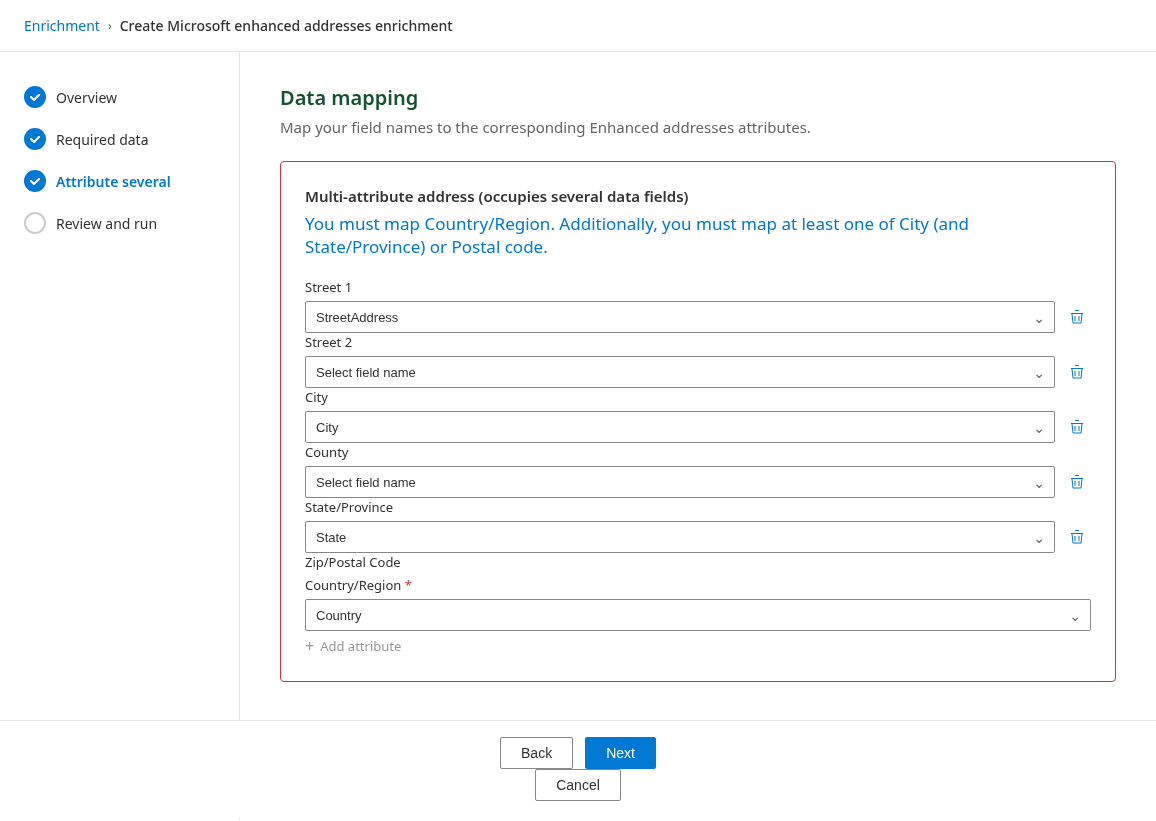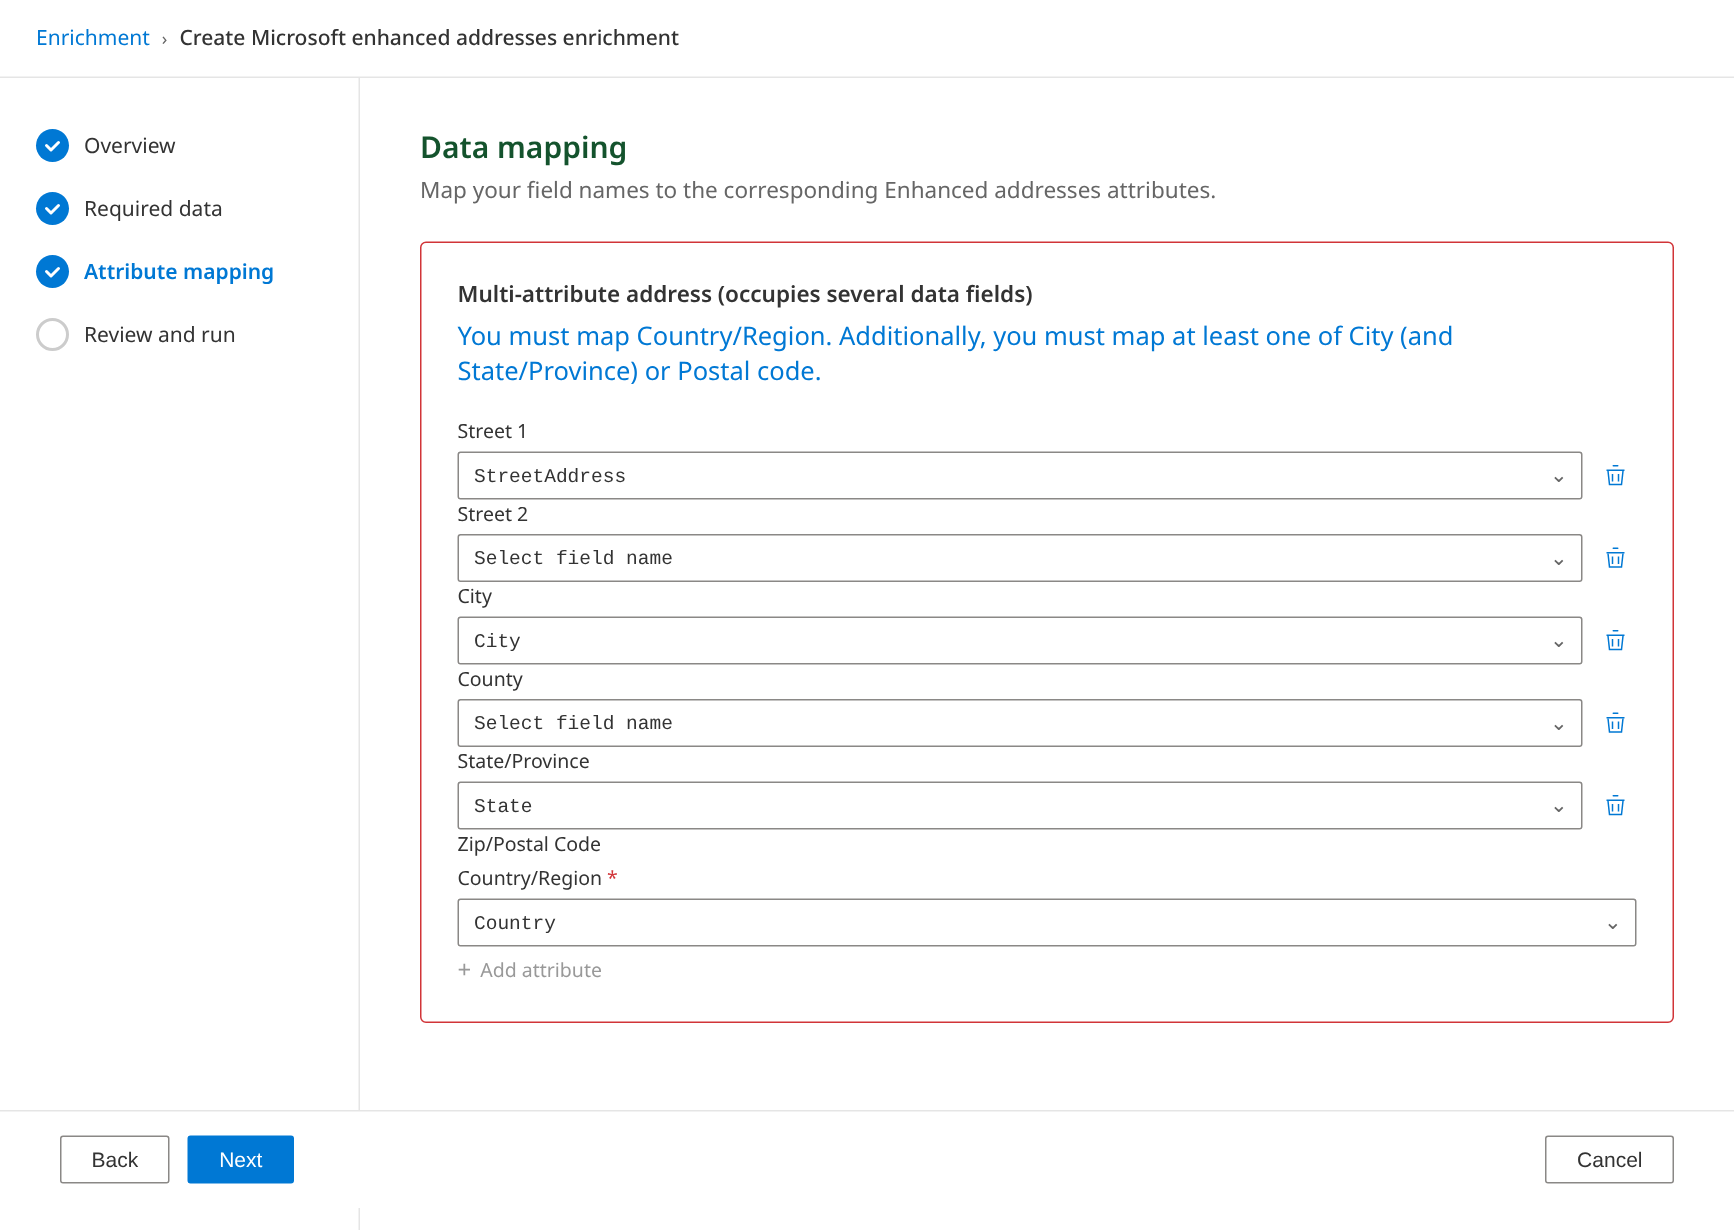--- a/index.html
+++ b/index.html
@@ -145,21 +145,20 @@
       height: 32px;
       border: 1px solid #8a8886;
       border-radius: 2px;
       padding: 0 32px 0 10px;
       font-size: 13px;
       color: #333;
       background: #fff;
       appearance: none;
       -webkit-appearance: none;
       cursor: pointer;
-      font-family: Liberation Mono, monospace;
     }
     .select-wrapper::after {
       content: '⌄';
       position: absolute;
       right: 10px;
       top: 50%;
       transform: translateY(-50%);
       color: #666;
       pointer-events: none;
       font-size: 14px;
@@ -193,25 +192,26 @@
     }
 
     
     .footer {
       display: flex;
       align-items: center;
       padding: 16px 40px;
       border-top: 1px solid #e5e5e5;
       justify-content: space-between;
       position: fixed;
-      bottom: 16px;
+      bottom: 4px;
       left: 0;
       right: 0;
       background: #fff;
       z-index: 10;
+      flex-direction: column;
     }
     .footer-left {
       display: flex;
       gap: 12px;
     }
     .btn {
       padding: 6px 20px;
       border-radius: 2px;
       font-size: 14px;
       cursor: pointer;
@@ -257,21 +257,21 @@
         </svg>
       </div>
       <span>Required data</span>
     </div>
     <div class="sidebar-item active">
       <div class="step-circle completed">
         <svg width="12" height="12" viewBox="0 0 12 12" fill="none">
           <path d="M2 6l3 3 5-5" stroke="white" stroke-width="2" stroke-linecap="round" stroke-linejoin="round"></path>
         </svg>
       </div>
-      <span>Attribute mapping</span>
+      <span>Attribute several</span>
     </div>
     <div class="sidebar-item">
       <div class="step-circle empty"></div>
       <span>Review and run</span>
     </div>
   </div>
 
   <div class="content">
     <div class="page-title">Data mapping</div>
     <div class="page-subtitle">Map your field names to the corresponding Enhanced addresses attributes.</div>

